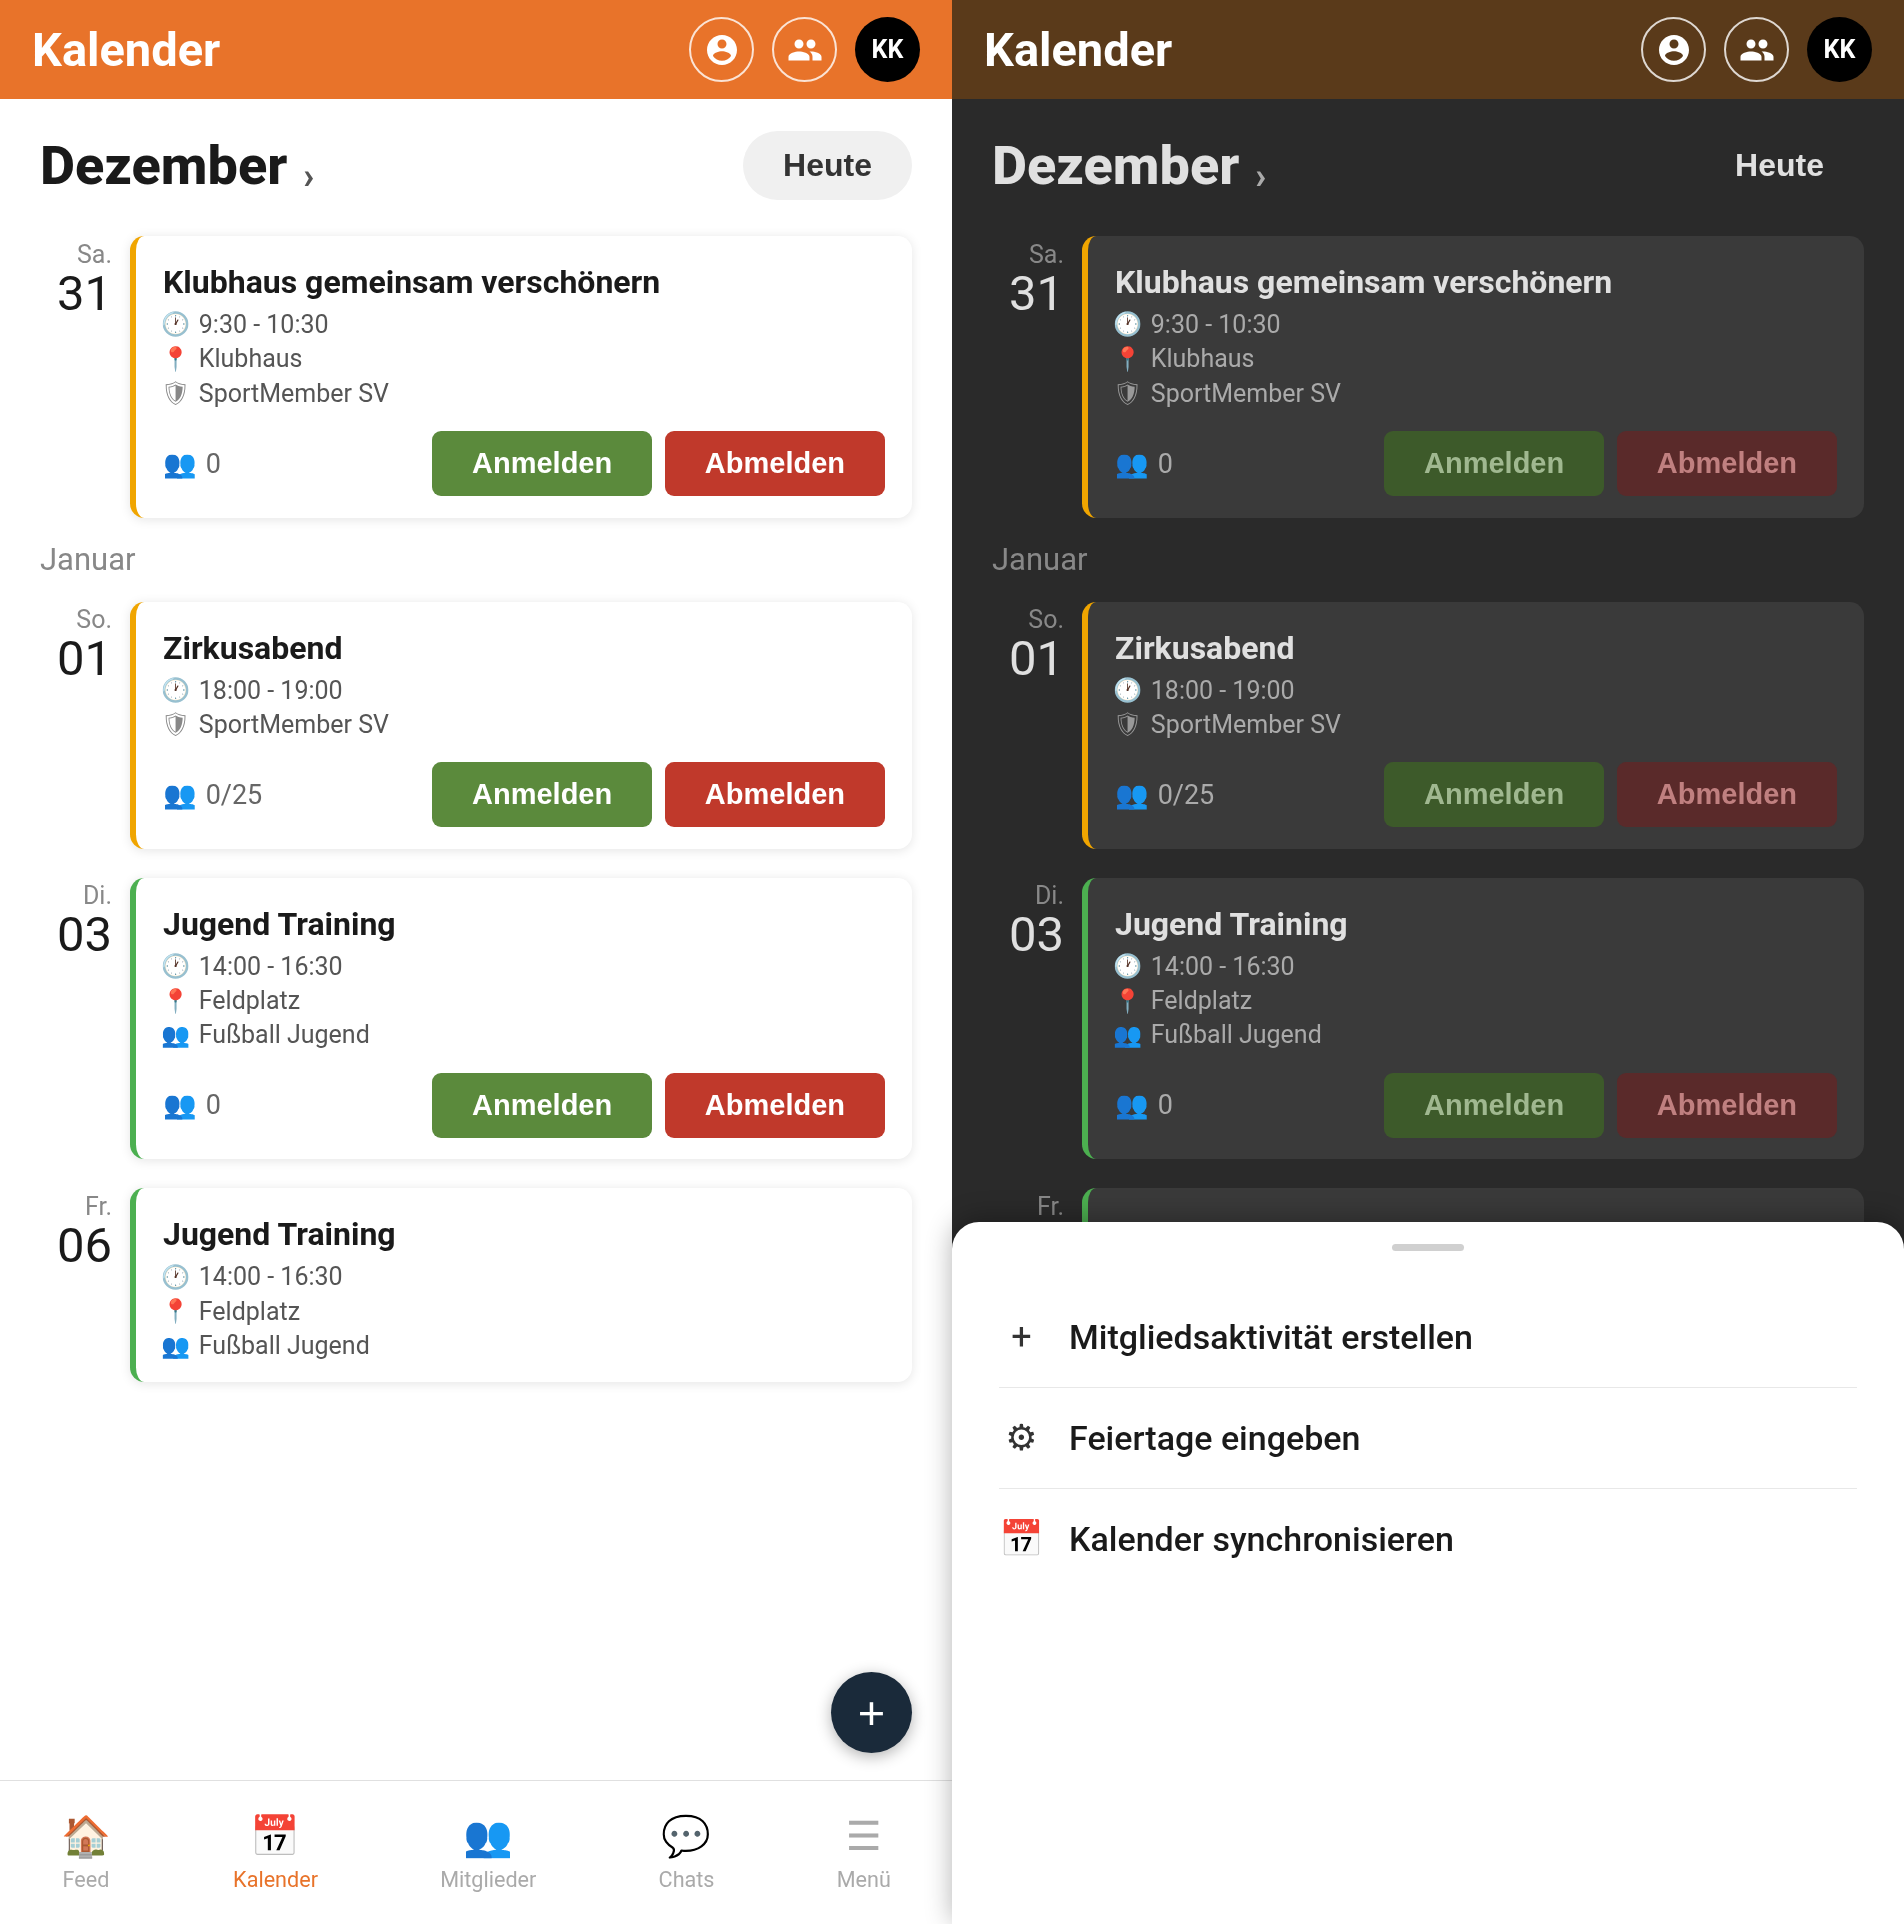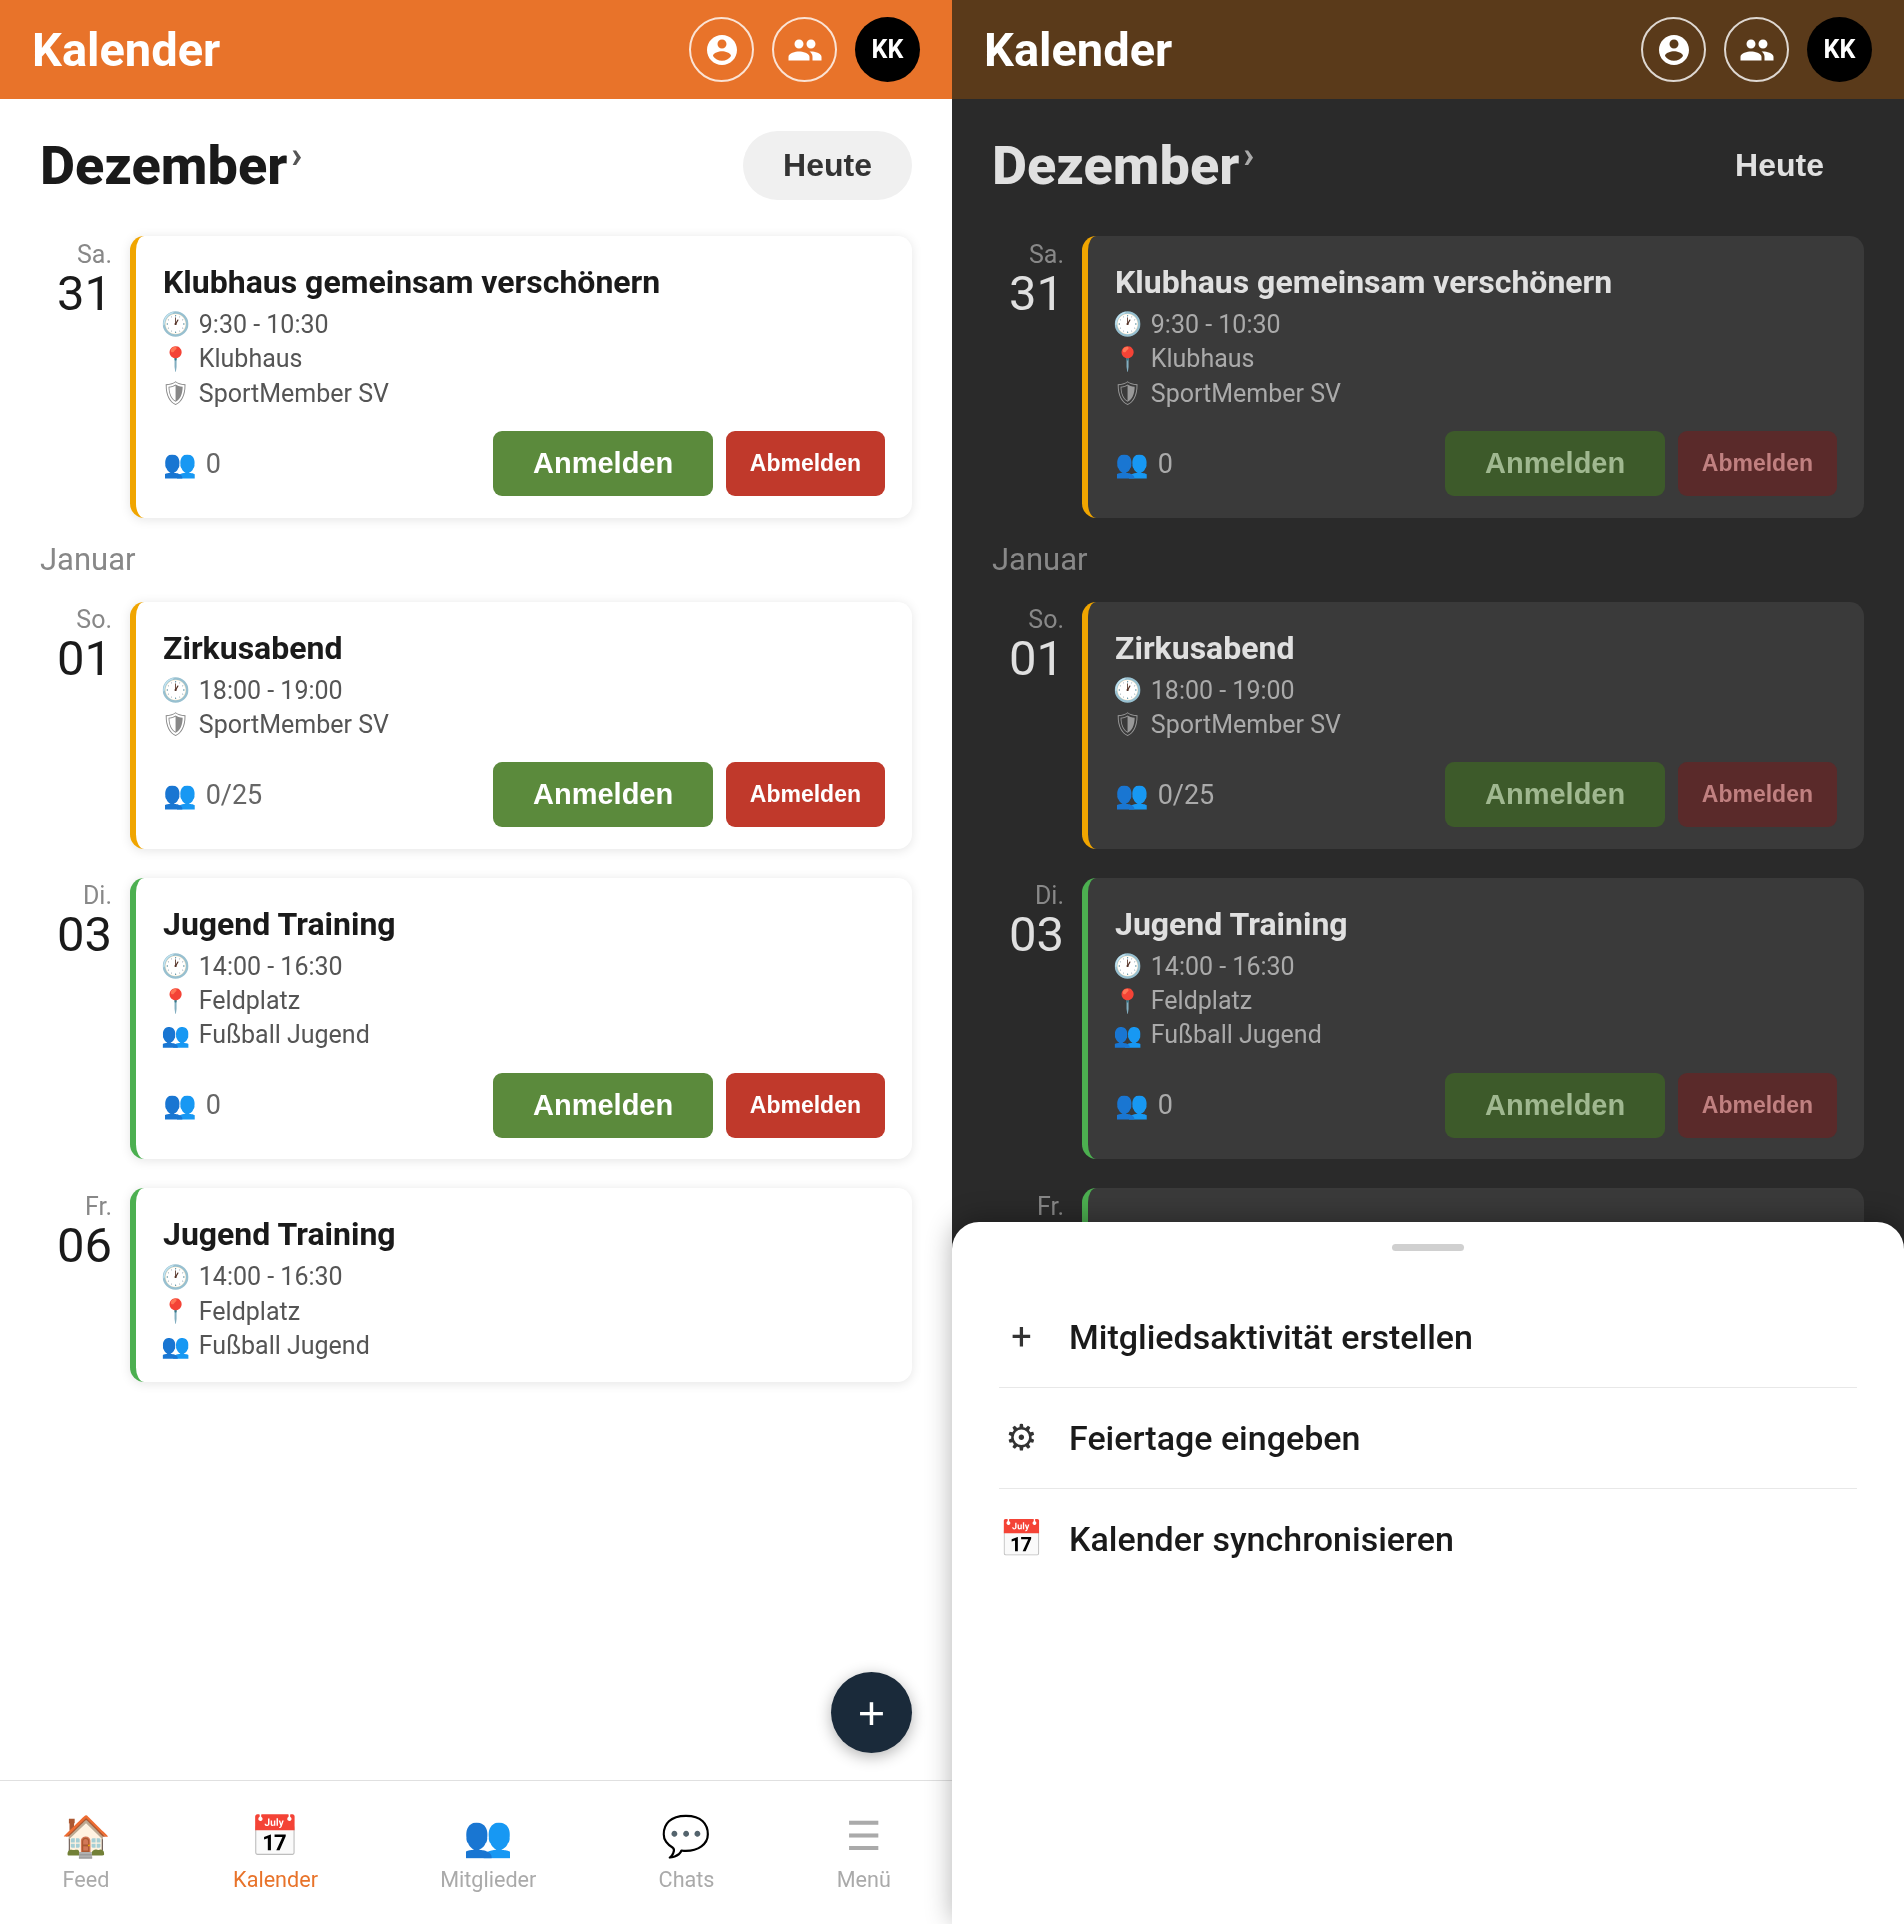--- a/index.html
+++ b/index.html
@@ -77,22 +77,22 @@
       align-items: center;
       justify-content: space-between;
       padding: 32px 40px 21.6px 40px;
     }
 
     .month-title {
       font-size: 54px;
       font-weight: 800;
       color: #1a1a1a;
       display: flex;
-      align-items: flex-start;
-      gap: 4px;
+      align-items: flex-end;
+      gap: 16px;
     }
 
     .month-title .chevron {
       font-size: 36px;
       color: #555;
     }
 
     .today-btn {
       background: #f0f0f0;
       border: none;
@@ -205,22 +205,22 @@
       font-size: 29px;
       font-weight: 600;
       cursor: pointer;
     }
 
     .btn-unregister {
       background: #C0392B;
       color: white;
       border: none;
       border-radius: 9px;
-      padding: 16px 24px;
-      font-size: 23px;
+      padding: 16px 40px;
+      font-size: 29px;
       font-weight: 600;
       cursor: pointer;
     }
 
     .btn-group {
       display: flex;
       gap: 12.6px;
     }
 
     

